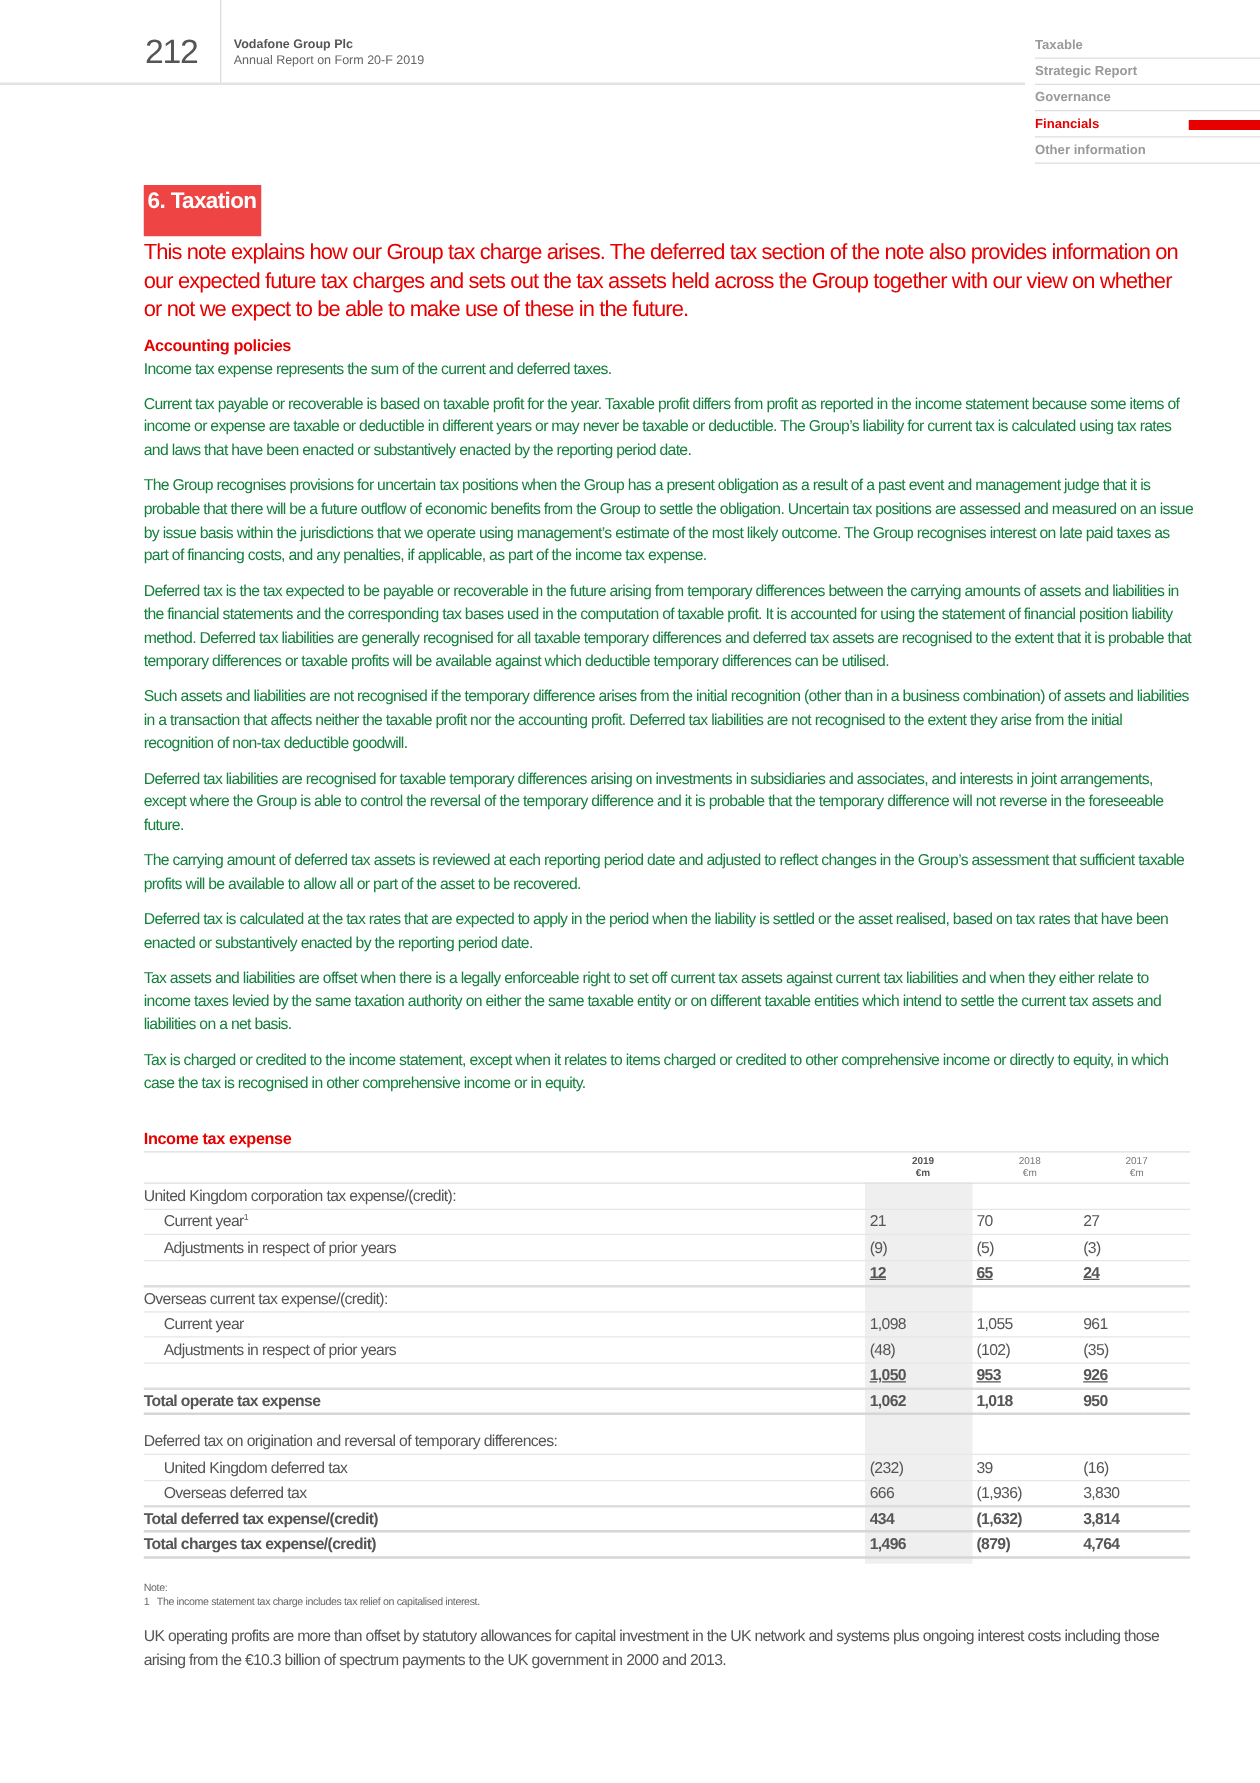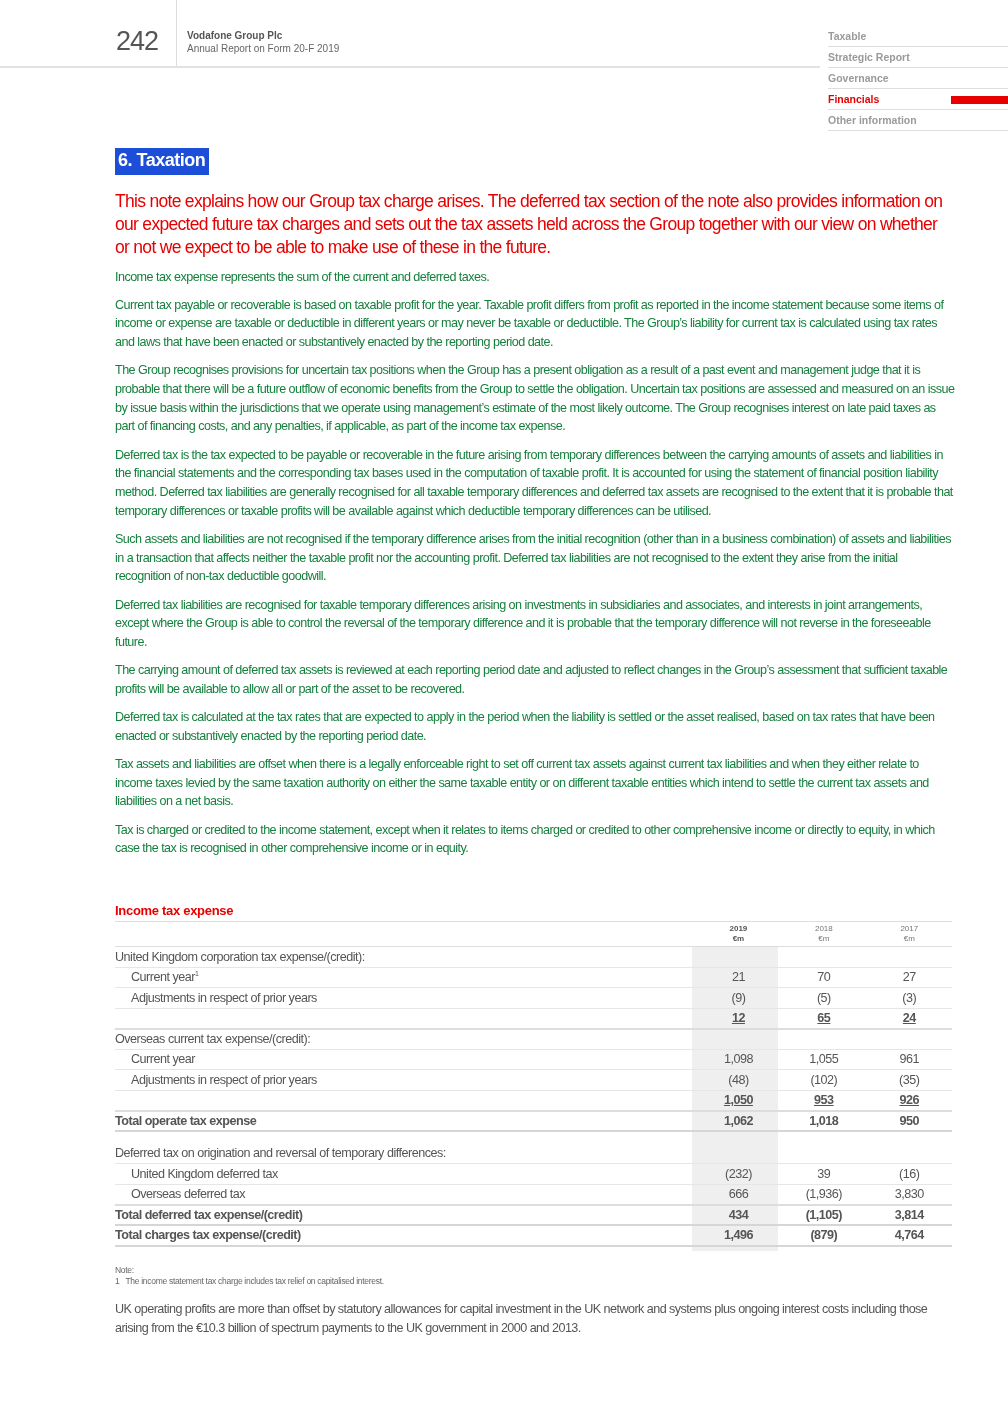--- a/index.html
+++ b/index.html
@@ -12,70 +12,71 @@
   .page-num { position: absolute; left: 116px; top: 26px; font-size: 27px; color: #555; font-weight: 300; letter-spacing: -1px; }
   .co-name { position: absolute; left: 187px; top: 30px; font-size: 10px; font-weight: bold; color: #555; }
   .co-sub { position: absolute; left: 187px; top: 43px; font-size: 10px; color: #666; }
 
   .nav { position: absolute; left: 828px; top: 26px; width: 180px; }
   .nav-item { height: 21px; border-bottom: 1px solid #ddd; font-size: 10.5px; font-weight: bold; color: #9a9a9a; padding-top: 4px; position: relative; cursor: pointer; }
   .nav-item.active { color: #e60000; }
   .nav-item .bar { position: absolute; left: 123px; top: 7px; width: 57px; height: 8px; background: #e60000; }
 
   
-  .title-box { position: absolute; left: 115px; top: 148px; height: 27px; padding: 2px 4px 0 3px; background: #1d4ed8; color: #fff; font-size: 18px; font-weight: bold; letter-spacing: -0.5px; }
+  .title-box { position: absolute; left: 115px; top: 148px; height: 41px; padding: 2px 4px 0 3px; background: #ef4444; color: #fff; font-size: 18px; font-weight: bold; letter-spacing: -0.5px; }
 
   .intro { position: absolute; left: 115px; top: 190px; width: 840px; font-size: 17.5px; line-height: 23px; color: #e60000; letter-spacing: -0.7px; }
 
   .content { position: absolute; left: 115px; top: 268px; width: 840px; }
   .sub-h { font-size: 13px; font-weight: bold; color: #e60000; letter-spacing: -0.3px; line-height: 18px; }
   .para { font-size: 12.6px; line-height: 18.7px; color: #15803d; letter-spacing: -0.55px; margin-bottom: 9.5px; }
   .para.first { margin-bottom: 9px; }
 
   
   .tbl-wrap { position: absolute; left: 115px; top: 903px; width: 837px; }
   .tbl-title { font-size: 13px; font-weight: bold; color: #e60000; letter-spacing: -0.3px; height: 19px; border-bottom: 1px solid #ddd; }
   .shade { position: absolute; left: 577px; top: 43px; width: 86px; height: 305px; background: #efeff0; }
   table { position: relative; border-collapse: collapse; width: 837px; font-size: 12.6px; color: #555; letter-spacing: -0.5px; }
   th { font-size: 8px; font-weight: normal; color: #777; text-align: center; line-height: 10px; padding: 2px 0 2px; letter-spacing: 0; }
   th.y2019 { font-weight: bold; color: #555; }
   td { height: 20.5px; padding: 0; vertical-align: middle; }
-  td.num { text-align: center; width: 86px; }
+  td.num { text-align: left; width: 86px; }
   td.c1 { width: 586px; }
   tr.hdr-row { border-bottom: 1px solid #ddd; }
   tr.rl td { border-bottom: 1px solid #e6e6e6; }
   tr.indent td.c1 { padding-left: 16px; }
   tr.sub td { font-weight: bold; border-bottom: 2px solid #ddd; text-decoration: underline; }
   tr.total td { font-weight: bold; border-bottom: 2px solid #d6d6d6; }
   tr.spacer td { height: 12px; border: none; }
   sup { font-size: 7px; vertical-align: super; line-height: 0; }
   .note { position: absolute; left: 115px; top: 1265px; font-size: 8.5px; color: #666; line-height: 11px; letter-spacing: -0.3px; }
   .closing { position: absolute; left: 115px; top: 1300px; width: 840px; font-size: 12.6px; line-height: 18.7px; color: #555; letter-spacing: -0.55px; }
 </style>
 </head>
 <body>
 
 <div class="hdr-vline"></div>
 <div class="hdr-line"></div>
-<div class="page-num">242</div>
+<div class="page-num">212</div>
 <div class="co-name">Vodafone Group Plc</div>
 <div class="co-sub">Annual Report on Form 20-F 2019</div>
 
 <div class="nav">
   <div class="nav-item"><span>Taxable</span></div>
   <div class="nav-item"><span>Strategic Report</span></div>
   <div class="nav-item"><span>Governance</span></div>
   <div class="nav-item active"><span>Financials</span><div class="bar"></div></div>
   <div class="nav-item"><span>Other information</span></div>
 </div>
 
 <div class="title-box">6. Taxation</div>
 <div class="intro">This note explains how our Group tax charge arises. The deferred tax section of the note also provides information on our expected future tax charges and sets out the tax assets held across the Group together with our view on whether or not we expect to be able to make use of these in the future.</div>
 
 <div class="content">
+  <div class="sub-h">Accounting policies</div>
   <p class="para first">Income tax expense represents the sum of the current and deferred taxes.</p>
   <p class="para">Current tax payable or recoverable is based on taxable profit for the year. Taxable profit differs from profit as reported in the income statement because some items of income or expense are taxable or deductible in different years or may never be taxable or deductible. The Group’s liability for current tax is calculated using tax rates and laws that have been enacted or substantively enacted by the reporting period date.</p>
   <p class="para">The Group recognises provisions for uncertain tax positions when the Group has a present obligation as a result of a past event and management judge that it is probable that there will be a future outflow of economic benefits from the Group to settle the obligation. Uncertain tax positions are assessed and measured on an issue by issue basis within the jurisdictions that we operate using management’s estimate of the most likely outcome. The Group recognises interest on late paid taxes as part of financing costs, and any penalties, if applicable, as part of the income tax expense.</p>
   <p class="para">Deferred tax is the tax expected to be payable or recoverable in the future arising from temporary differences between the carrying amounts of assets and liabilities in the financial statements and the corresponding tax bases used in the computation of taxable profit. It is accounted for using the statement of financial position liability method. Deferred tax liabilities are generally recognised for all taxable temporary differences and deferred tax assets are recognised to the extent that it is probable that temporary differences or taxable profits will be available against which deductible temporary differences can be utilised.</p>
   <p class="para">Such assets and liabilities are not recognised if the temporary difference arises from the initial recognition (other than in a business combination) of assets and liabilities in a transaction that affects neither the taxable profit nor the accounting profit. Deferred tax liabilities are not recognised to the extent they arise from the initial recognition of non-tax deductible goodwill.</p>
   <p class="para">Deferred tax liabilities are recognised for taxable temporary differences arising on investments in subsidiaries and associates, and interests in joint arrangements, except where the Group is able to control the reversal of the temporary difference and it is probable that the temporary difference will not reverse in the foreseeable future.</p>
   <p class="para">The carrying amount of deferred tax assets is reviewed at each reporting period date and adjusted to reflect changes in the Group’s assessment that sufficient taxable profits will be available to allow all or part of the asset to be recovered.</p>
   <p class="para">Deferred tax is calculated at the tax rates that are expected to apply in the period when the liability is settled or the asset realised, based on tax rates that have been enacted or substantively enacted by the reporting period date.</p>
   <p class="para">Tax assets and liabilities are offset when there is a legally enforceable right to set off current tax assets against current tax liabilities and when they either relate to income taxes levied by the same taxation authority on either the same taxable entity or on different taxable entities which intend to settle the current tax assets and liabilities on a net basis.</p>
   <p class="para">Tax is charged or credited to the income statement, except when it relates to items charged or credited to other comprehensive income or directly to equity, in which case the tax is recognised in other comprehensive income or in equity.</p>
@@ -166,21 +167,21 @@
     </tr>
     <tr class="rl indent" style="border-bottom:2px solid #ddd;">
       <td class="c1">Overseas deferred tax</td>
       <td class="num">666</td>
       <td class="num">(1,936)</td>
       <td class="num">3,830</td>
     </tr>
     <tr class="total">
       <td class="c1">Total deferred tax expense/(credit)</td>
       <td class="num">434</td>
-      <td class="num">(1,105)</td>
+      <td class="num">(1,632)</td>
       <td class="num">3,814</td>
     </tr>
     <tr class="total">
       <td class="c1">Total charges tax expense/(credit)</td>
       <td class="num">1,496</td>
       <td class="num">(879)</td>
       <td class="num">4,764</td>
     </tr>
   </tbody>
     </table>

